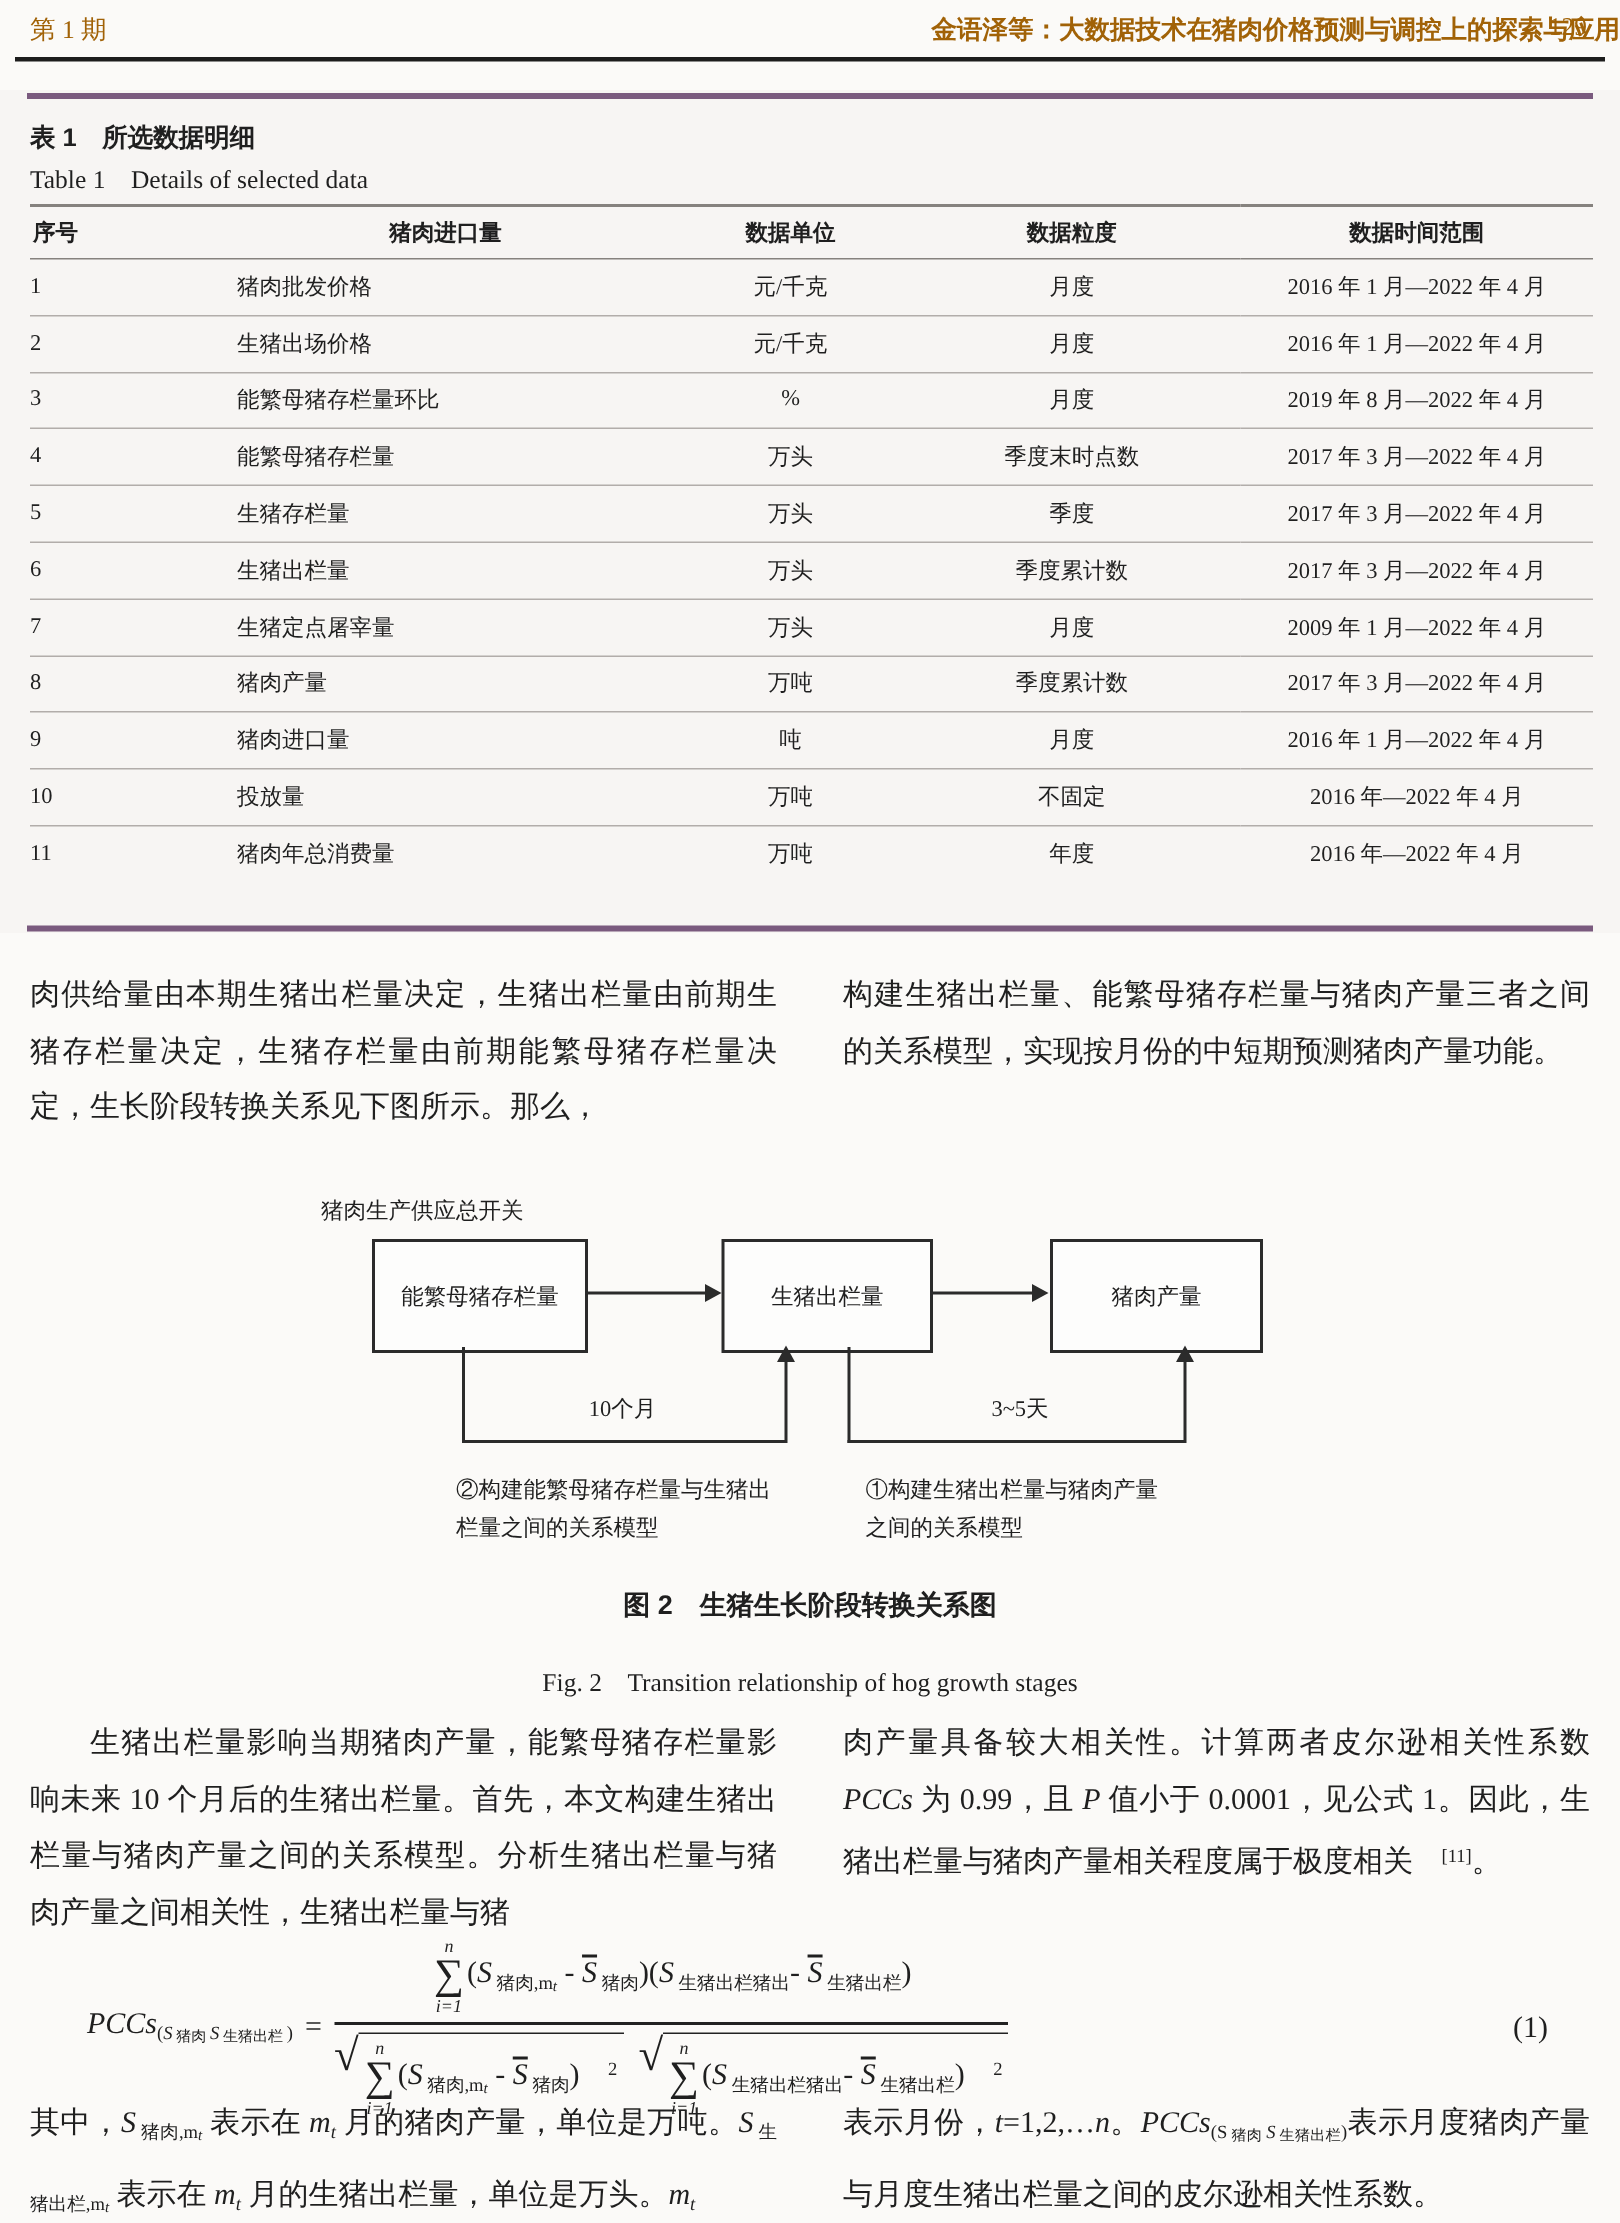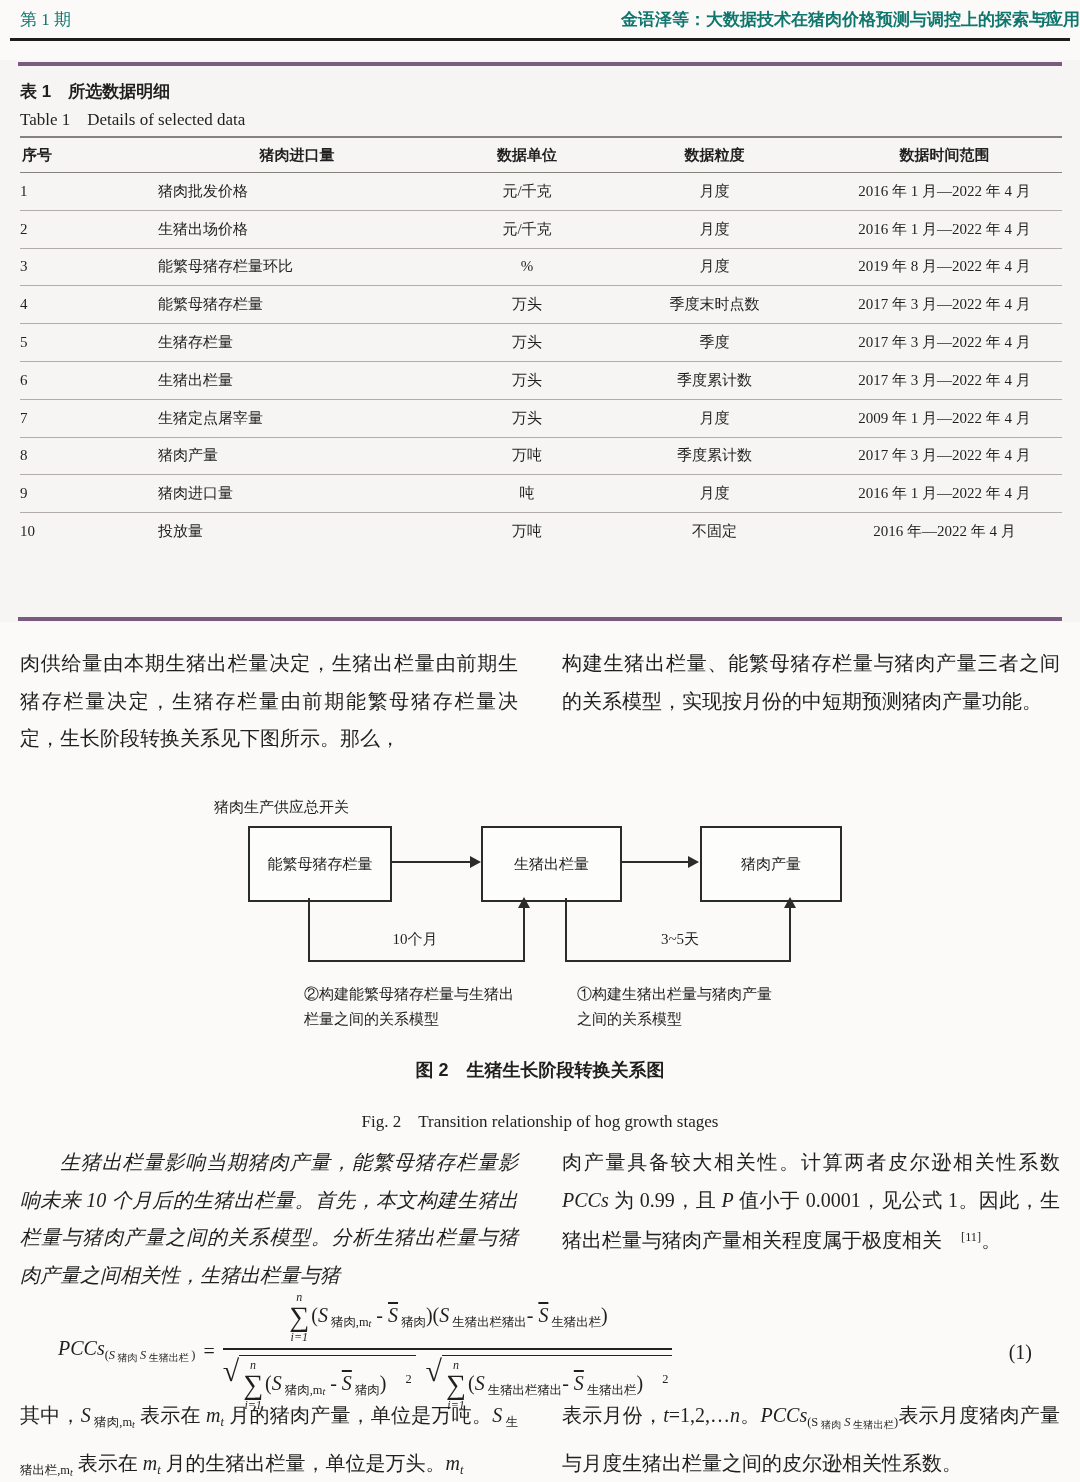--- a/index.html
+++ b/index.html
@@ -1,21 +1,21 @@
 <!DOCTYPE html>
 <html><head>
 <meta charset="utf-8">
 <style>
   html,body{margin:0;padding:0;}
   body{width:1080px;height:1482px;position:relative;background:#fbfaf8;
        font-family:"Liberation Serif","DejaVu Serif",serif;color:#1f1f1f;
        overflow:hidden;}
   .abs{position:absolute;}
   
-  .hdr{top:8px;font-size:17px;color:#0f766e;}
+  .hdr{top:8px;font-size:17px;color:#a16207;}
   .hdr-title{left:0;width:100%;text-align:right;font-weight:700;
              font-family:"Liberation Sans","DejaVu Sans",sans-serif;}
   .rule-black{left:10px;right:10px;top:38px;height:3px;background:#1d1d1d;}
   .band{left:0;right:0;top:60px;height:562px;background:#f7f5f3;}
   .rule-purple{left:18px;right:18px;height:4px;}
   .cap-cn{left:20px;top:80px;font-size:17px;font-weight:700;
           font-family:"Liberation Sans","DejaVu Sans",sans-serif;}
   .cap-en{left:20px;top:108px;font-size:17px;}
   
   .tblwrap{left:20px;top:136px;width:1040px;}
@@ -28,21 +28,21 @@
   th.c0{text-align:left;padding-left:2px;margin-left:44px;}
   .c1{width:310px;text-align:center;}
   td.c1{text-align:left;padding-left:16px;}
   .c2{width:150px;text-align:center;}
   .c3{width:225px;text-align:center;}
   .c4{width:235px;text-align:center;}
   
   .para{font-size:20px;line-height:37.5px;text-align:justify;}
   .colL{left:20px;width:498px;}
   .colR{left:562px;width:498px;}
-  .indent{text-indent:2em;font-style:italic;}
+  .indent{text-indent:2em;}
   
   .figlabel{font-size:15px;}
   .fbox{border:2px solid #2b2b2b;background:#fdfdfc;display:flex;
         align-items:center;justify-content:center;font-size:15px;}
   .h-line{height:2px;background:#2b2b2b;}
   .v-line{width:2px;background:#2b2b2b;}
   .arr-r{width:0;height:0;border-top:6px solid transparent;
          border-bottom:6px solid transparent;border-left:11px solid #2b2b2b;}
   .arr-u{width:0;height:0;border-left:6px solid transparent;
          border-right:6px solid transparent;border-bottom:11px solid #2b2b2b;}
@@ -163,20 +163,27 @@
           <td class="c1">猪肉进口量</td>
           <td class="c2">吨</td>
           <td class="c3">月度</td>
           <td class="c4">2016 年 1 月—2022 年 4 月</td>
         </tr>
         <tr>
           <td class="c0">10</td>
           <td class="c1">投放量</td>
           <td class="c2">万吨</td>
           <td class="c3">不固定</td>
+          <td class="c4">2016 年—2022 年 4 月</td>
+        </tr>
+        <tr>
+          <td class="c0">11</td>
+          <td class="c1">猪肉年总消费量</td>
+          <td class="c2">万吨</td>
+          <td class="c3">年度</td>
           <td class="c4">2016 年—2022 年 4 月</td>
         </tr>
       </tbody>
   </table>
 </div>
 <div class="abs rule-purple" style="top: 617px; background: rgb(122, 90, 126);"></div>
 
 <div class="abs para colL" style="top:645px;">肉供给量由本期生猪出栏量决定，生猪出栏量由前期生猪存栏量决定，生猪存栏量由前期能繁母猪存栏量决定，生长阶段转换关系见下图所示。那么，</div>
 <div class="abs para colR" style="top:645px;">构建生猪出栏量、能繁母猪存栏量与猪肉产量三者之间的关系模型，实现按月份的中短期预测猪肉产量功能。</div>
 

